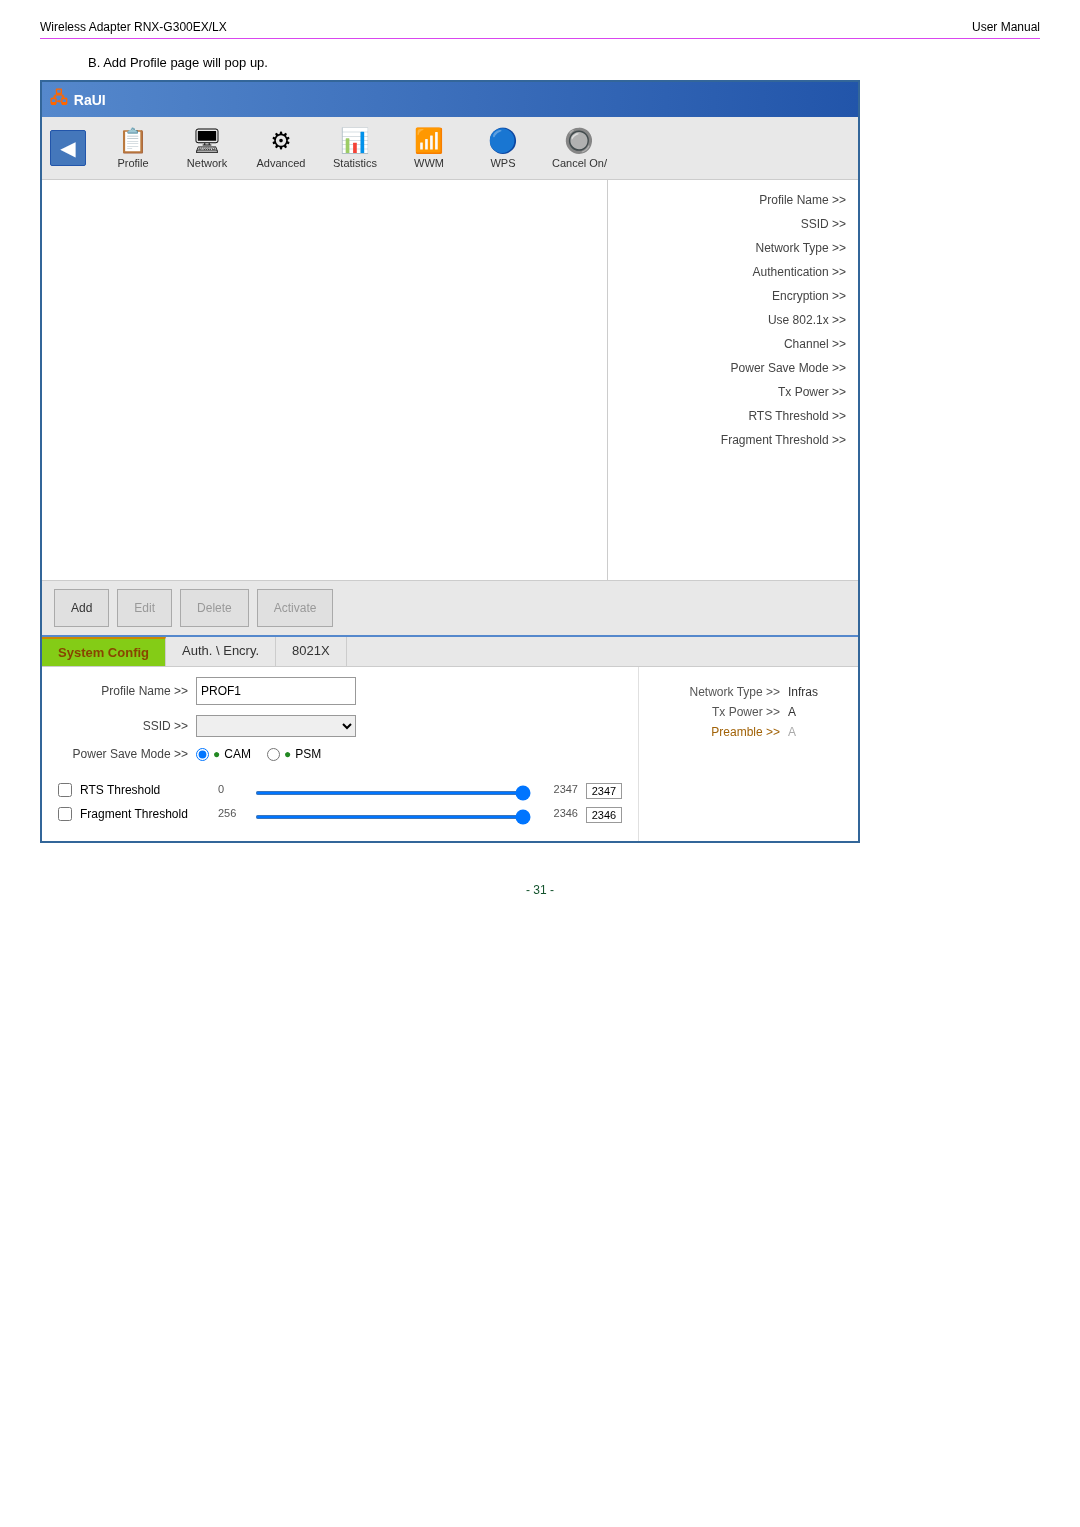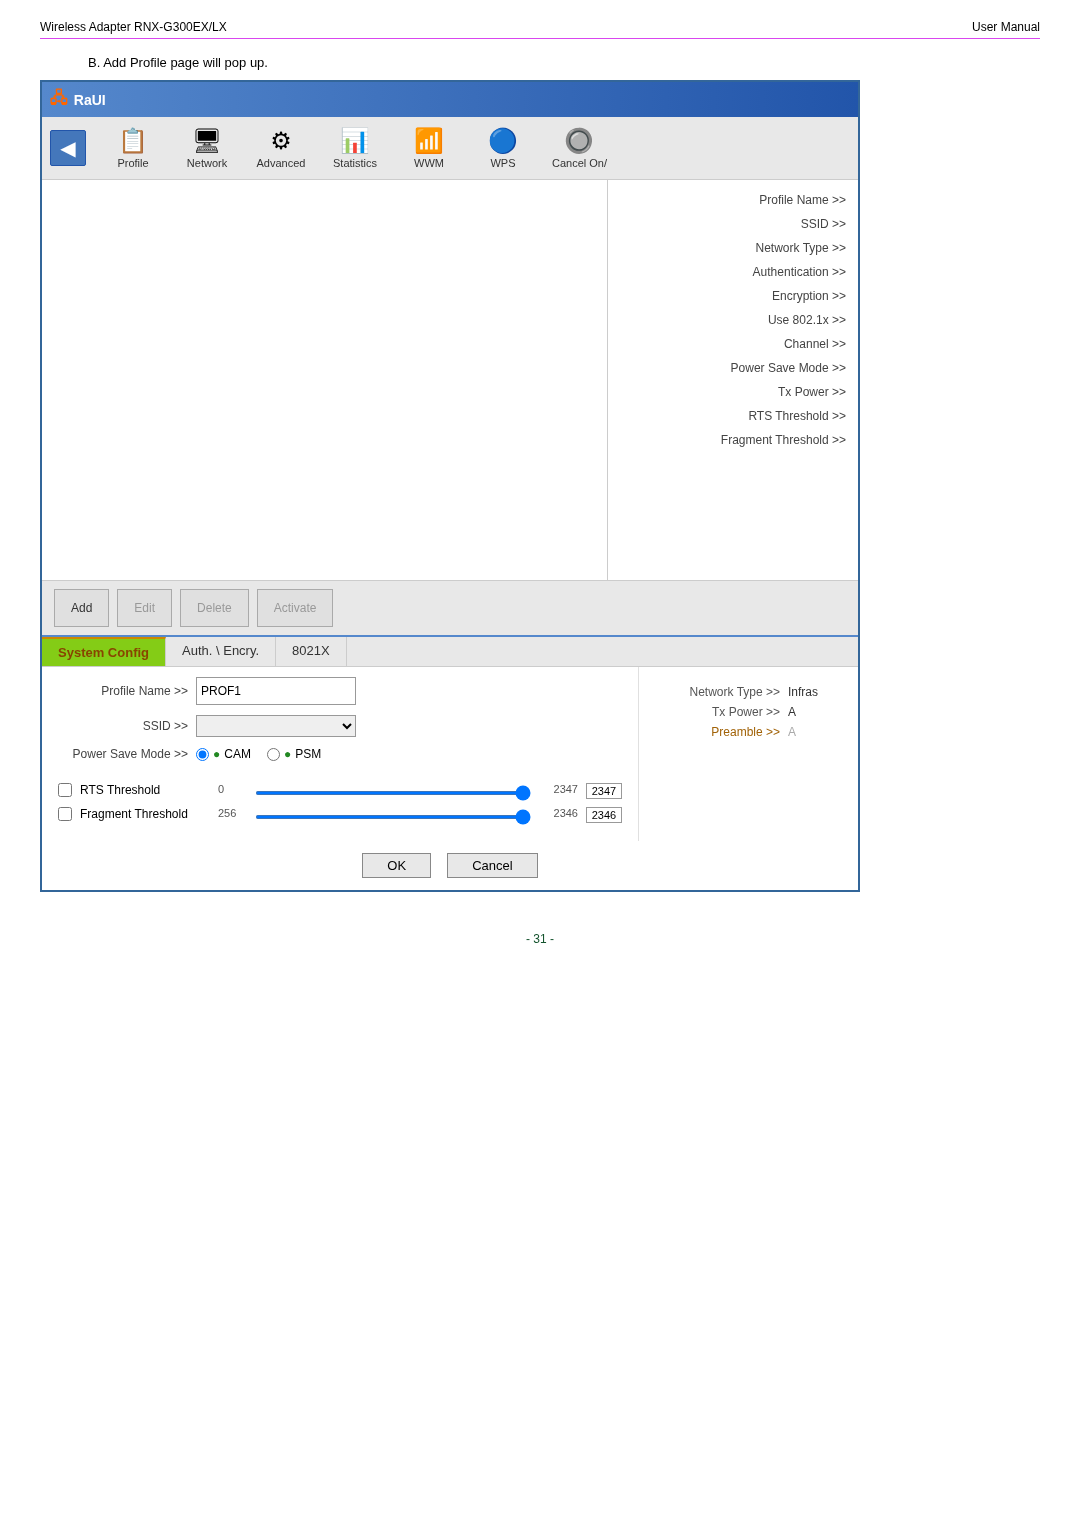--- a/index.html
+++ b/index.html
@@ -472,22 +472,18 @@
           <span class="row-value">A</span>
         </div>
         <div class="row">
           <span class="row-label" style="color:#a16207;">Preamble &gt;&gt;</span>
           <span class="row-value" style="color:#aaa;">A</span>
         </div>
       </div>
     </div>
   </div>
 
-  <div class="bottom-buttons">
-    <button class="ok-btn">OK</button>
-    <button class="cancel-btn">Cancel</button>
-  </div>
 
 </div>
 
 <div class="page-footer">
   <span>- 31 -</span>
 </div>
 
 </body></html>

